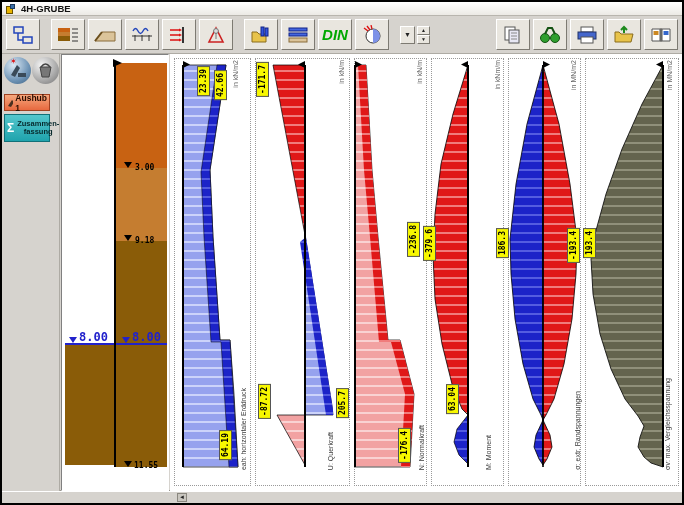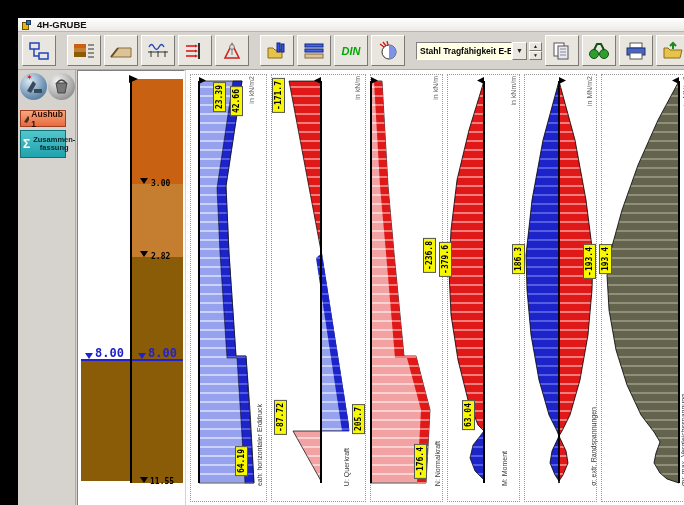--- a/index.html
+++ b/index.html
@@ -1,35 +1,35 @@
 <!DOCTYPE html>
 <html><head>
 <meta charset="utf-8">
 <style>
   html,body{margin:0;padding:0;background:#555;}
   *{box-sizing:border-box;}
-  .frame{width:684px;height:505px;background:#000;padding:18px;position:relative;font-family:"Liberation Sans",sans-serif;overflow:hidden;}
+  .frame{width:684px;height:505px;background:#000;padding:2px;position:relative;font-family:"Liberation Sans",sans-serif;overflow:hidden;}
   .win{width:680px;height:501px;background:#d6d3ce;display:flex;flex-direction:column;}
   
   .titlebar{height:14px;background:linear-gradient(#ffffff,#eceae5);display:flex;align-items:center;padding:0 4px;border-bottom:1px solid #b8b5ae;flex:0 0 14px;}
   .appicon{width:10px;height:10px;margin-right:5px;position:relative;}
   .appicon .a1{position:absolute;left:0;top:2px;width:7px;height:8px;background:#e8b400;border:1px solid #6a5200;}
   .appicon .a2{position:absolute;left:4px;top:0;width:5px;height:5px;background:#3a6ea5;border:1px solid #1c3a5e;}
   .apptitle{font-size:9.5px;font-weight:bold;color:#111;}
   
   .toolbar{height:38px;flex:0 0 38px;display:flex;align-items:center;padding:2px 4px;gap:3px;border-bottom:1px solid #aeaba4;background:#d6d3ce;}
   .tbtn{width:34px;height:31px;background:#e9e6df;border-top:1px solid #fff;border-left:1px solid #fff;border-right:1px solid #7d7a72;border-bottom:1px solid #7d7a72;display:flex;align-items:center;justify-content:center;flex:0 0 34px;}
   .tsep{width:5px;flex:0 0 5px;}
   .combo{display:flex;align-items:center;height:20px;margin-left:8px;}
   .combo .cbox{width:96px;height:18px;background:#ffffe6;border:1px solid;border-color:#808080 #fff #fff #808080;font-size:8.5px;font-weight:bold;color:#000;display:flex;align-items:center;padding:0 3px;white-space:nowrap;overflow:hidden;}
   .combo .cbtn{width:15px;height:18px;background:#e9e6df;border:1px solid;border-color:#fff #7d7a72 #7d7a72 #fff;font-size:7px;display:flex;align-items:center;justify-content:center;color:#222;}
   .spin{display:flex;flex-direction:column;margin-left:2px;}
   .spin div{width:13px;height:9px;background:#e9e6df;border:1px solid;border-color:#fff #7d7a72 #7d7a72 #fff;font-size:5px;line-height:7px;text-align:center;color:#222;}
   .tright{margin-left:auto;display:flex;gap:3px;}
-  .dintxt{color:#00a800;font-weight:bold;font-size:11px;font-style:italic;}
+  .dintxt{color:#00a800;font-weight:bold;font-size:15px;font-style:italic;}
   
   .main{flex:1 1 auto;display:flex;align-items:stretch;}
   .sidebar{width:58px;flex:0 0 58px;background:#d6d3ce;position:relative;border-right:1px solid #aeaba4;}
   .circbtn{position:absolute;top:3px;width:27px;height:27px;border-radius:50%;}
   .circ1{left:2px;background:radial-gradient(circle at 35% 30%,#dbe9f5,#6e93b5 60%,#3c5f80);}
   .circ2{left:30px;background:radial-gradient(circle at 35% 30%,#f4f4f4,#a8a8a8 60%,#707070);}
   .spark{position:absolute;left:6px;top:0px;color:#e01010;font-size:8px;}
   .sbbtn{position:absolute;left:2px;width:46px;display:flex;align-items:center;font-weight:bold;}
   .aushub{top:40px;height:17px;background:linear-gradient(#f5a77d,#e8693f);border:1px solid #a04020;font-size:8.5px;color:#2a0d00;gap:2px;padding:0 2px;}
   .zusamm{top:60px;height:28px;background:linear-gradient(#54c6cc,#1fa3ad);border:1px solid #117078;font-size:7.5px;color:#06282b;gap:3px;padding:0 2px;}
@@ -138,21 +138,20 @@
       <span class="dintxt">DIN</span>
     </div>
     <div class="tbtn">
       <svg class="icon-svg" width="22" height="20">
             <circle cx="12" cy="11" r="7" fill="#fff" stroke="#333"></circle>
             <path d="M12 4 A7 7 0 0 1 12 18 Z" fill="#7d92e8"></path>
             <path d="M3 3 L7 6 M6 1 L9 5 M10 0 L11 4" stroke="#dd1111" stroke-width="1.3"></path>
           </svg>
     </div>
     <div class="combo">
-      <div class="cbox">Stahl Tragfähigkeit E-E</div>
       <div class="cbtn">▼</div>
       <div class="spin">
         <div>▲</div>
         <div>▼</div>
       </div>
     </div>
     <div class="tright">
       <div class="tbtn">
         <svg class="icon-svg" width="22" height="20">
               <rect x="3" y="2" width="10" height="13" fill="#fff" stroke="#555"></rect>
@@ -235,21 +234,21 @@
       <div class="abs" style="left:3px;top:288px;width:102px;height:2px;background:#2222cc;"></div>
 
       <div class="abs" style="left:52px;top:8px;width:2px;height:404px;background:#000;"></div>
       <svg class="abs" style="left:51px;top:4px;" width="10" height="9">
             <path d="M0 0 L9 4 L0 8 Z" fill="#000"></path>
           </svg>
 
       <div class="abs tri-dn" style="left:62px;top:107px;"></div>
       <div class="abs dlabel mono" style="left:73px;top:100px;">3.00</div>
       <div class="abs tri-dn" style="left:62px;top:180px;"></div>
-      <div class="abs dlabel mono" style="left:73px;top:173px;">2.82</div>
+      <div class="abs dlabel mono" style="left:73px;top:173px;">9.18</div>
       <div class="abs tri-dn-b" style="left:7px;top:282px;"></div>
       <div class="abs wlabel mono" style="left:17px;top:275px;">8.00</div>
       <div class="abs tri-dn-b" style="left:60px;top:282px;"></div>
       <div class="abs wlabel mono" style="left:70px;top:275px;">8.00</div>
       <div class="abs tri-dn" style="left:62px;top:406px;"></div>
       <div class="abs dlabel mono" style="left:72px;top:398px;">11.55</div>
     </div>
 
     <div class="charts">
 

